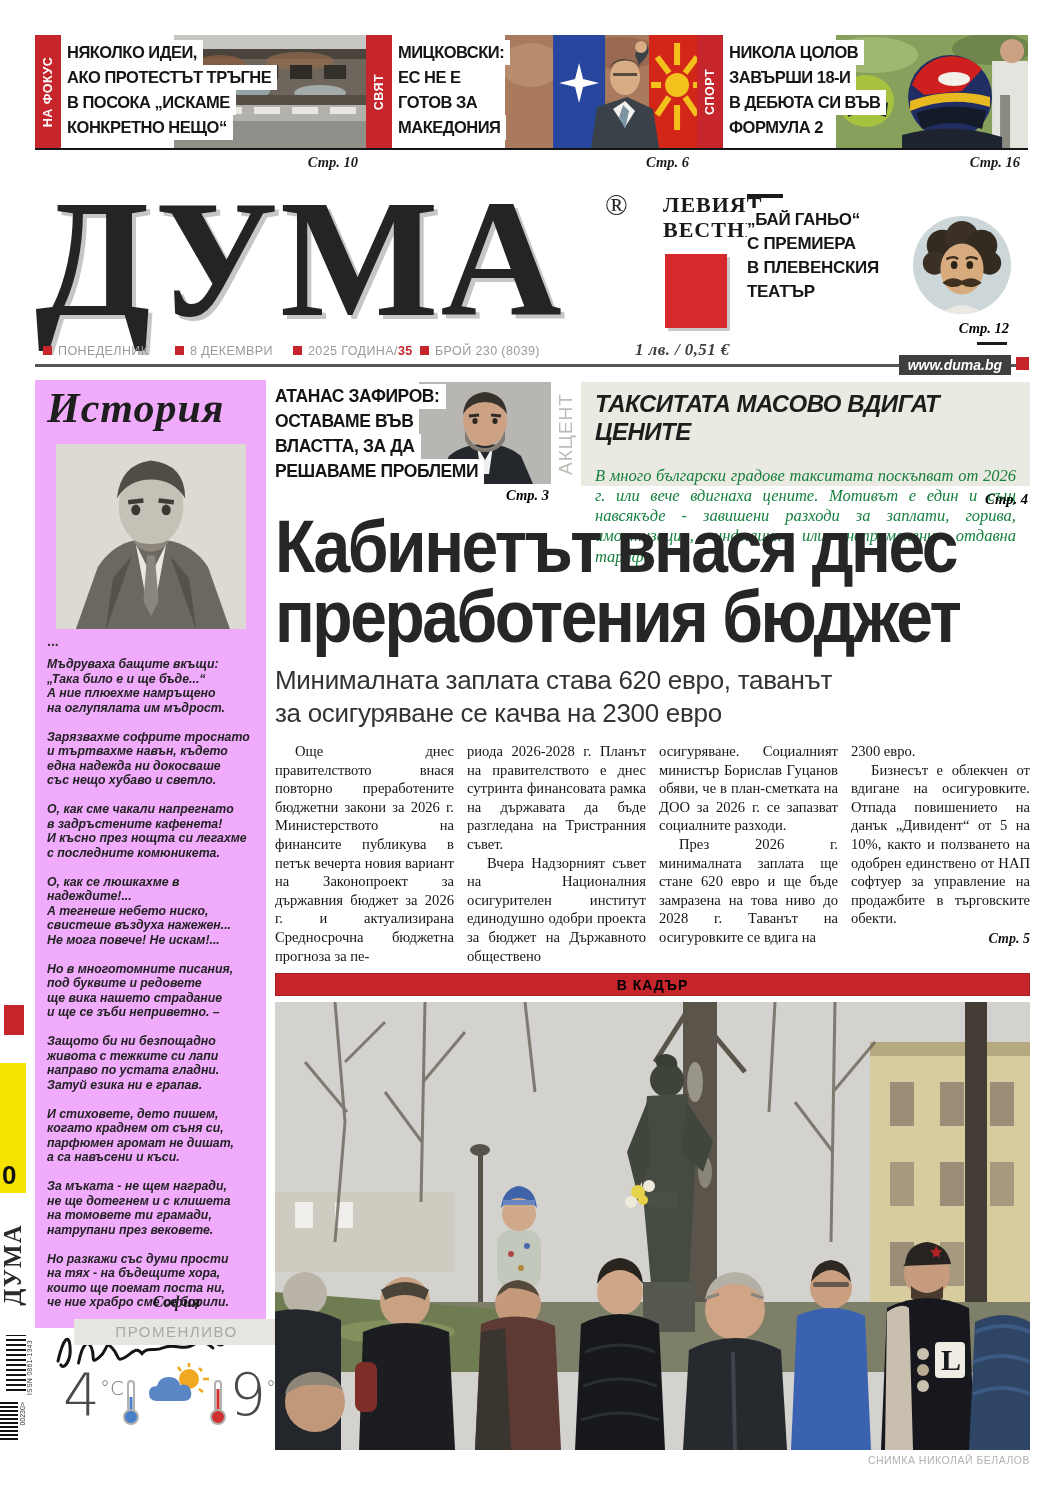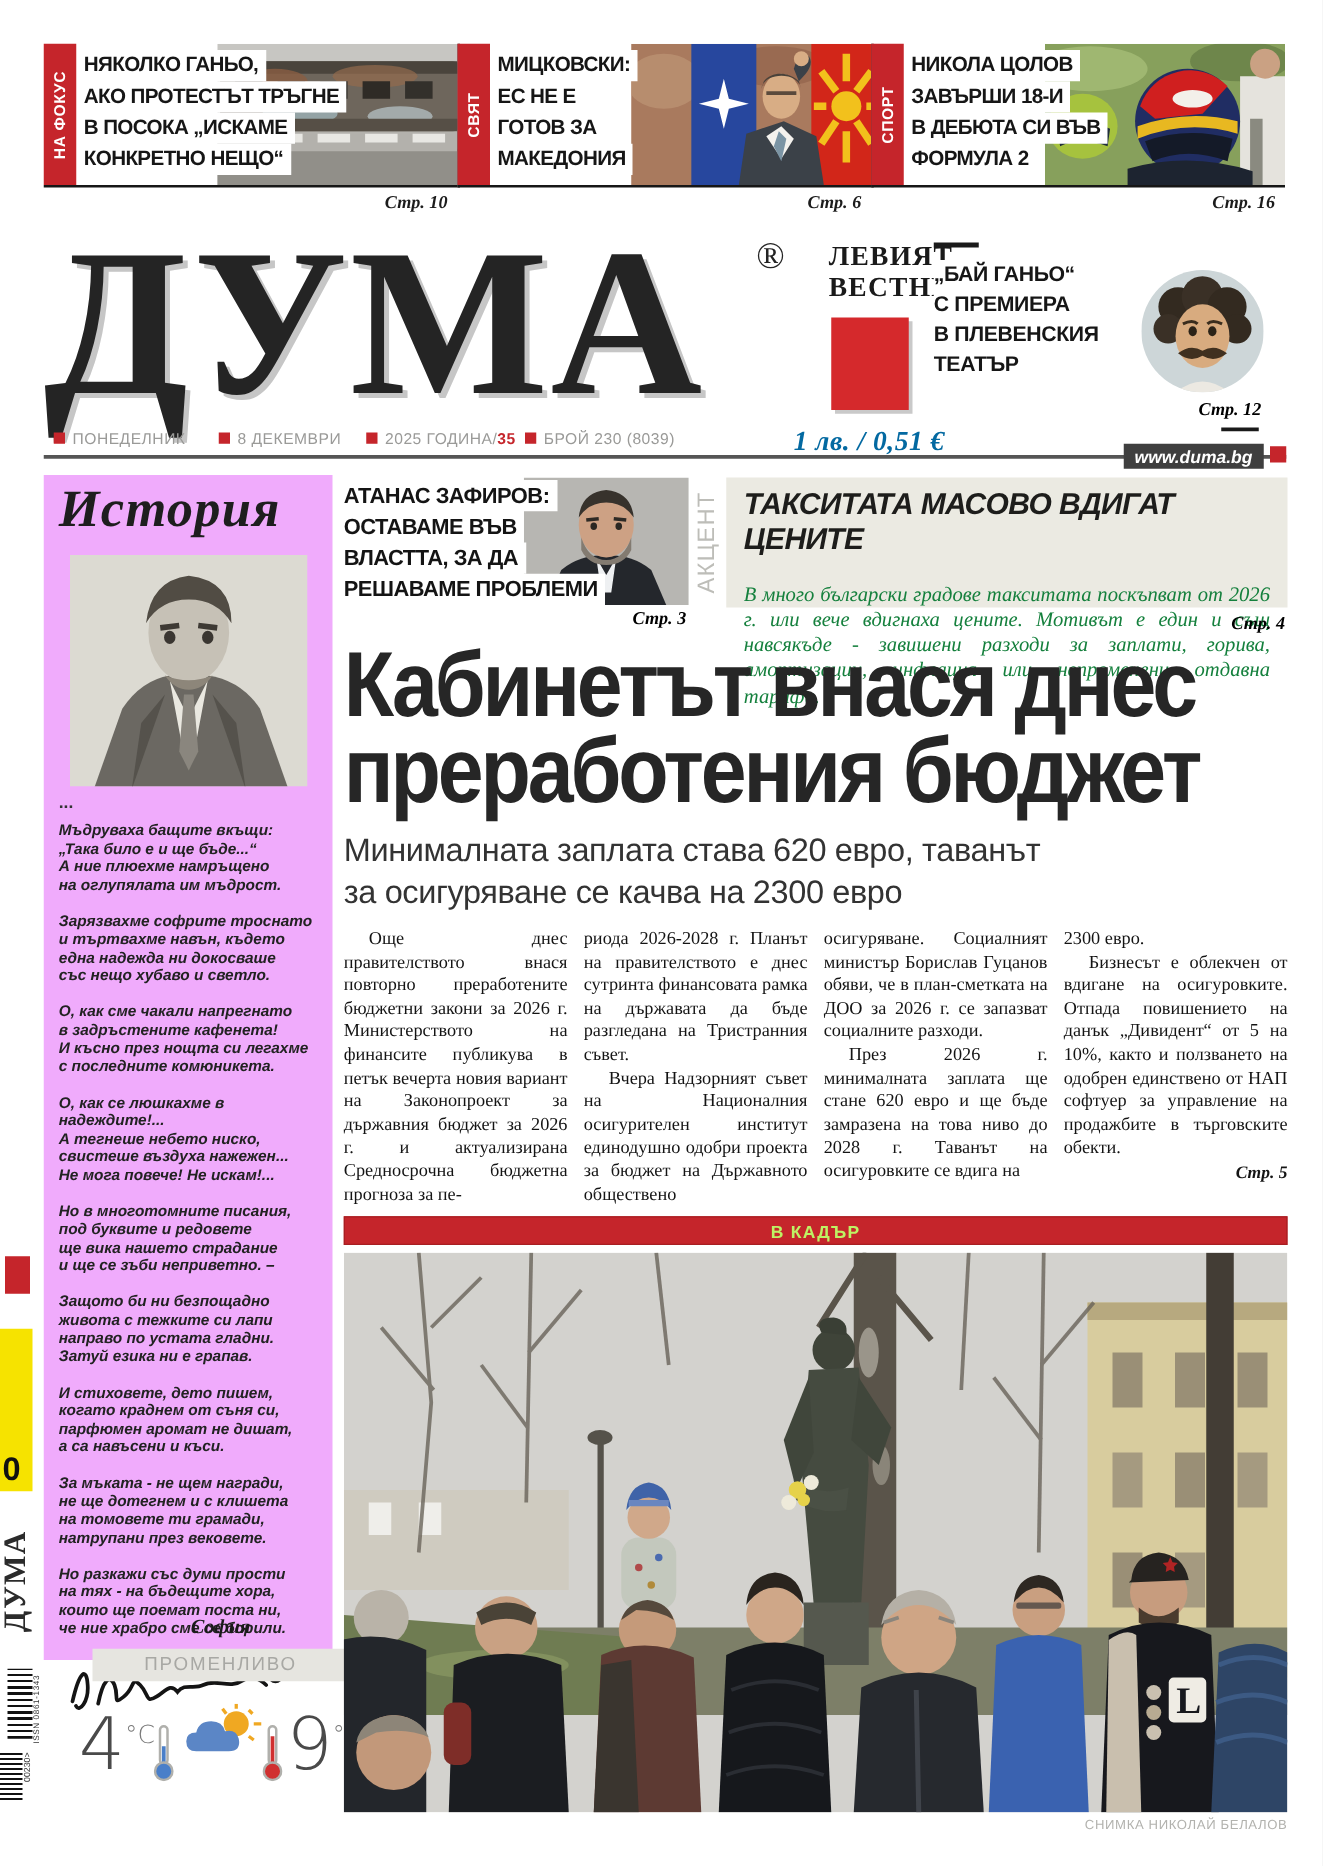--- a/index.html
+++ b/index.html
@@ -33,21 +33,21 @@
   .th-head { margin-top:10px; font-weight:bold; font-size:17px; line-height:24px; letter-spacing:-.3px; color:#161616; }
   .th-photo { position:absolute; right:18px; top:22px; width:98px; height:98px; border-radius:50%; overflow:hidden; }
   .th-photo svg { width:100%; height:100%; display:block; }
   .th-page { position:absolute; right:20px; top:126px; font-family:"Liberation Serif", serif; font-style:italic; font-weight:bold; font-size:14.5px; }
   .th-dash2 { position:absolute; right:22px; top:148px; width:30px; height:3px; background:#1a1a1a; }
 
   .dateline { position:absolute; left:35px; top:344px; width:994px; height:18px; font-size:12.5px; color:#9a9a98; letter-spacing:.4px; }
   .dl-item { position:absolute; top:0; white-space:nowrap; }
   .dl-b { display:inline-block; width:9px; height:9px; background:#c5252b; margin-right:6px; }
   .dl-red { color:#c5252b; font-weight:bold; }
-  .price { position:absolute; left:600px; top:-4px; font-family:"Liberation Serif", serif; font-style:italic; font-weight:bold; font-size:22px; color:#0369a1; }
+  .price { position:absolute; left:600px; top:-4px; font-family:"Liberation Serif", serif; font-style:italic; font-weight:bold; font-size:17px; color:#404040; }
   .mast-rule { position:absolute; left:35px; top:364px; width:994px; height:3px; background:#555; }
   .site-box { position:absolute; right:18px; top:-9px; background:#3f3f3f; color:#fff; font-style:italic; font-weight:bold; font-size:14px; padding:2px 9px; }
   .site-sq { position:absolute; right:0; top:-7px; width:13px; height:13px; background:#c5252b; }
 
   
   .rail-red { position:absolute; left:4px; top:1005px; width:20px; height:30px; background:#c5252b; }
   .rail-yellow { position:absolute; left:0; top:1063px; width:26px; height:130px; background:#f6e300; }
   .rail-zero { position:absolute; left:2px; top:1160px; font-weight:bold; font-size:26px; color:#111; }
   .rail-duma { position:absolute; left:-2px; top:1200px; width:30px; height:130px; }
   .rail-duma span { position:absolute; left:50%; top:50%; transform:translate(-50%,-50%) rotate(-90deg); font-family:"Liberation Serif", serif; font-weight:bold; font-size:25px; letter-spacing:1px; color:#2b2b2b; white-space:nowrap; }
@@ -93,21 +93,21 @@
   .akc-page { position:absolute; right:2px; bottom:0; font-family:"Liberation Serif", serif; font-style:italic; font-weight:bold; font-size:14.5px; }
 
   .lead-head { margin-top:4px; font-weight:bold; font-size:66px; line-height:62px; letter-spacing:-2.5px; color:#262626; white-space:pre-line; transform:scaleY(1.12); transform-origin:top left; }
   .lead-sub { margin-top:28px; font-size:26px; line-height:33px; color:#333; white-space:pre-line; letter-spacing:-.3px; }
   .body-cols { margin-top:12px; display:flex; gap:13px; }
   .bcol { flex:1; font-family:"Liberation Serif", serif; font-size:14.6px; line-height:18.6px; text-align:justify; color:#141414; position:relative; }
   .bcol p { text-indent:20px; }
   .bcol p.cont { text-indent:0; }
   .lead-page { text-align:right; font-family:"Liberation Serif", serif; font-style:italic; font-weight:bold; font-size:14px; margin-top:2px; }
 
-  .kicker { margin-top:8px; height:23px; background:#c5252b; color:#bef264; font-weight:bold; font-size:14px; letter-spacing:1px; text-align:center; line-height:23px; border:1px solid #a81e22; }
+  .kicker { margin-top:8px; height:23px; background:#c5252b; color:#000000; font-weight:bold; font-size:14px; letter-spacing:1px; text-align:center; line-height:23px; border:1px solid #a81e22; }
   .bigphoto { margin-top:6px; width:755px; height:448px; overflow:hidden; }
   .bigphoto svg { width:100%; height:100%; display:block; }
   .credit { text-align:right; font-size:10.5px; color:#b2b2ae; letter-spacing:.5px; margin-top:4px; }
   .caption { position:relative; margin-top:8px; font-family:"Liberation Serif", serif; font-style:italic; font-size:16.5px; line-height:1.3; color:#161616; white-space:pre-line; padding-right:90px; }
 </style>
 </head>
 <body>
 
 <div class="page">
 
@@ -137,21 +137,21 @@
                 <rect x="52" y="30" width="22" height="14" fill="#2f2b26"></rect>
                 <rect x="86" y="30" width="22" height="14" fill="#33302b"></rect>
                 <rect x="120" y="30" width="22" height="14" fill="#2f2b26"></rect>
                 <rect x="154" y="30" width="22" height="14" fill="#33302b"></rect>
               <ellipse cx="70" cy="56" rx="30" ry="9" fill="#9db3b8" opacity=".8"></ellipse>
               <ellipse cx="150" cy="58" rx="26" ry="8" fill="#b9c8cc" opacity=".7"></ellipse>
               <rect x="6" y="60" width="194" height="10" fill="#564f46"></rect>
             </svg>
           </div>
           <div class="t-head">
-              <span class="bl">НЯКОЛКО ГАНЬО,</span>
+              <span class="bl">НЯКОЛКО ИДЕИ,</span>
               <span class="bl">АКО ПРОТЕСТЪТ ТРЪГНЕ</span>
               <span class="bl">В ПОСОКА „ИСКАМЕ</span>
               <span class="bl">КОНКРЕТНО НЕЩО“</span>
             </div>
         </div>
         <div class="t-div"></div>
       </div>
       <div class="t-rule"></div>
       <div class="t-page">Стр. 10</div>
     </div>

